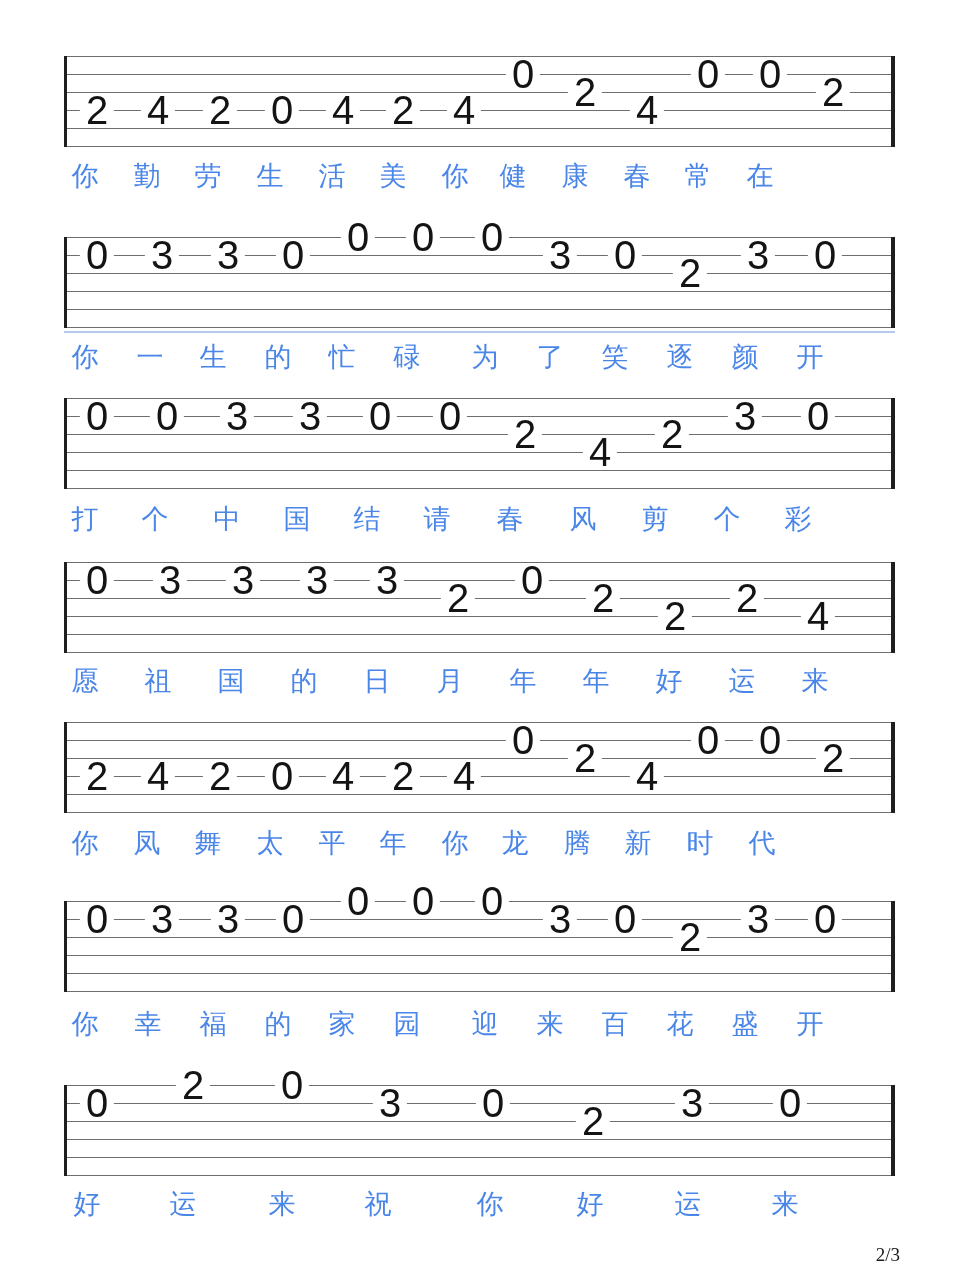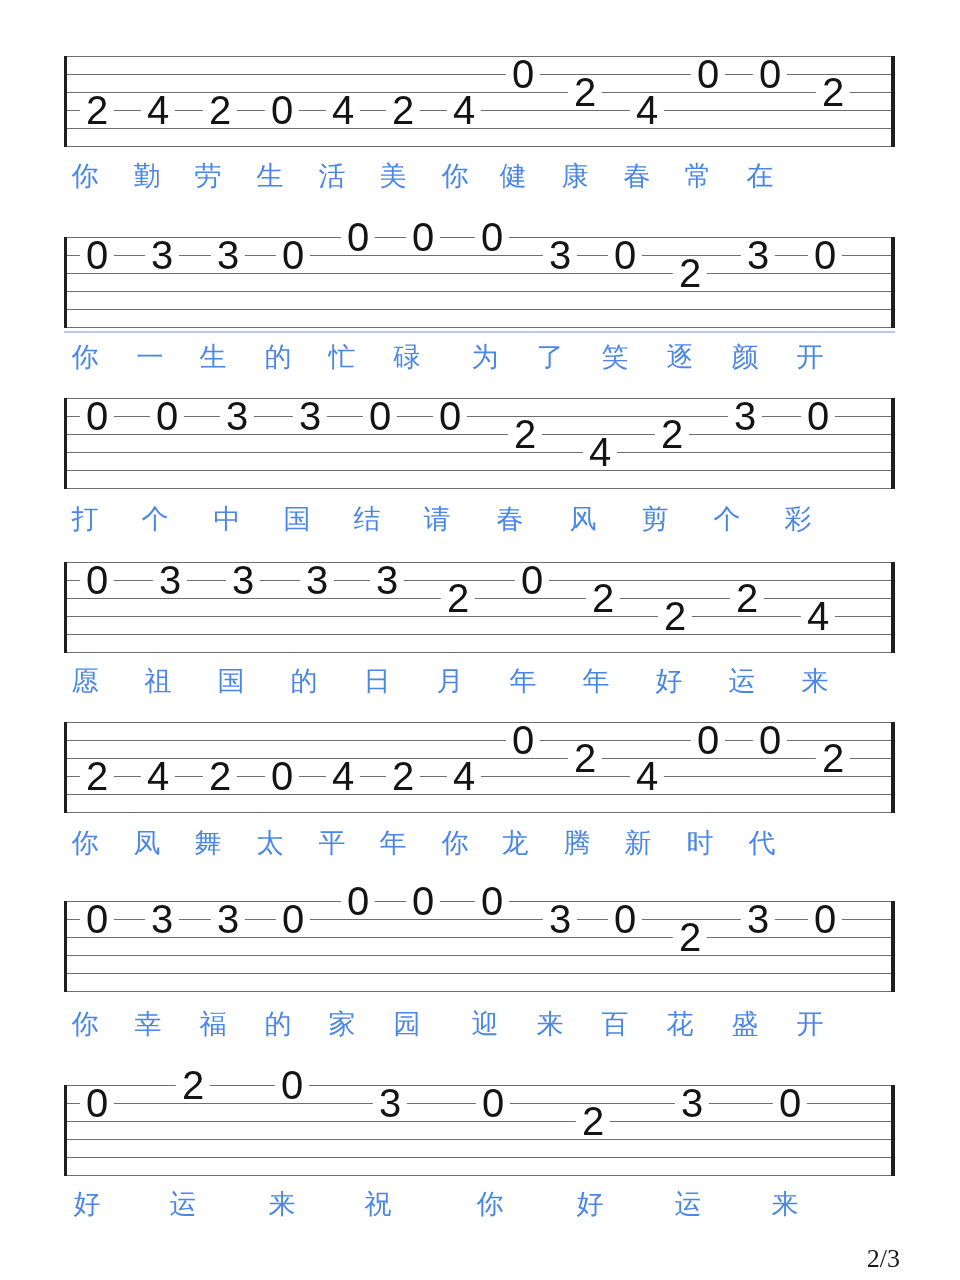--- a/index.html
+++ b/index.html
@@ -23,21 +23,21 @@
     letter-spacing:0;
   }
   .lyric{
     position:absolute;transform:translate(-50%,-50%);
     font-family:"DejaVu Sans","Liberation Sans",sans-serif;
     font-size:27px;line-height:1;white-space:nowrap;
   }
   .page-number{
     position:absolute;right:60px;top:1244px;
     font-family:"Liberation Serif","DejaVu Serif",serif;
-    font-size:26px;color:#1a1a1a;
+    font-size:19px;color:#1a1a1a;
   }
 </style>
 </head>
 <body>
 
 <div id="page">
   <div id="systems">
       <div class="system">
         <div class="staff" style="left: 64px; top: 56px; width: 831px; height: 90px;">
           <div class="staff-line" style="top: 0px; background: rgb(110, 110, 110);"></div>

